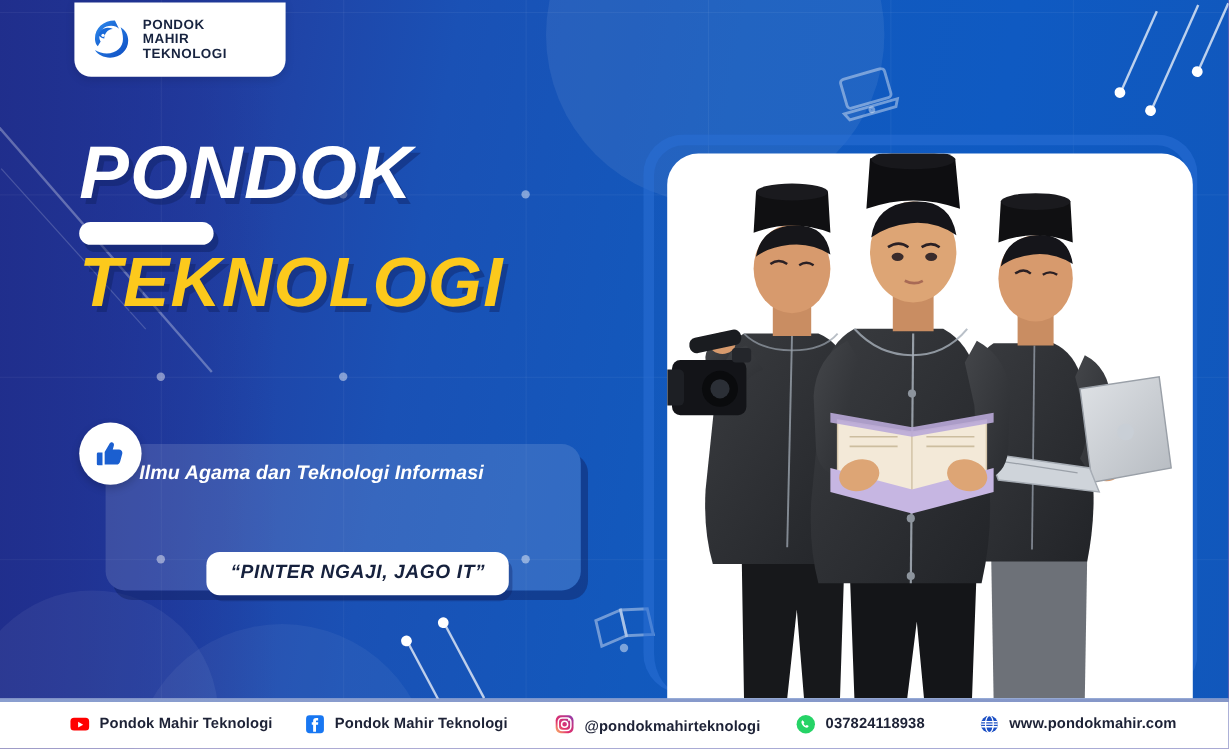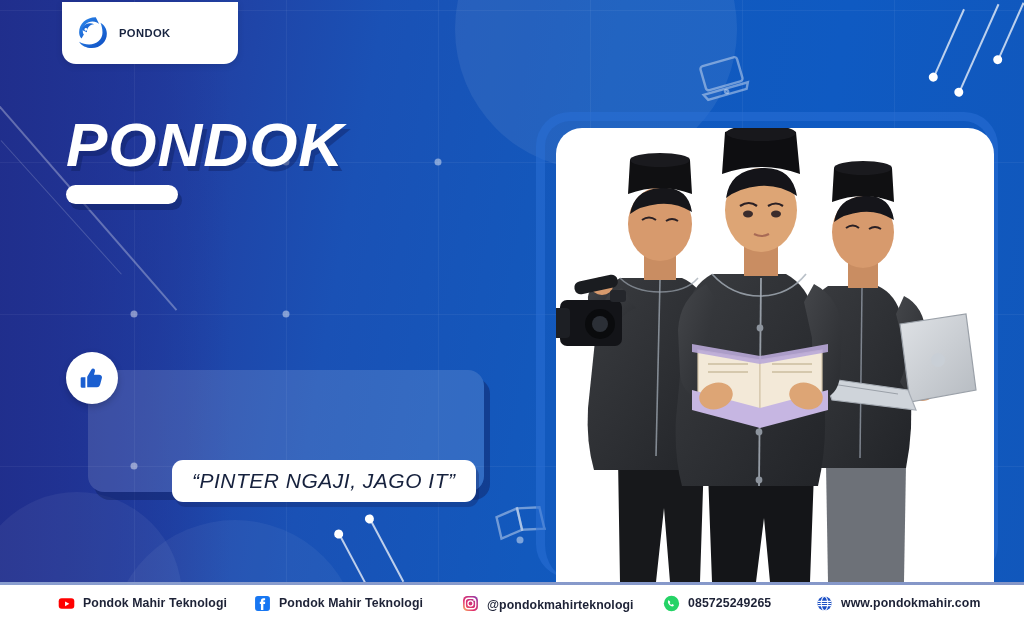--- a/index.html
+++ b/index.html
@@ -107,22 +107,22 @@
   .tag-lines{ position:absolute; left:50px; top:34px; width:380px; z-index:2; }
   .tag-lines p{
     color:#ffffff; font-weight:bold; font-style:italic; font-size:16.3px;
     letter-spacing:.1px; line-height:1.0; margin-bottom:17px;
   }
   .slogan{
     position:absolute; left:106px; top:108px; z-index:4;
     background:#fff; border-radius:11px; padding:9px 20px;
     box-shadow:3px 5px 0 rgba(16,34,96,.35);
   }
-  .slogan span{ color:#16213d; font-weight:normal; font-style:italic;
-    font-size:21px; letter-spacing:.5px; white-space:nowrap;margin-top:20px; }
+  .slogan span{ color:#16213d; font-weight:bold; font-style:italic;
+    font-size:16px; letter-spacing:.5px; white-space:nowrap;margin-top:20px; }
 
   
   .photo-frame{
     position:absolute; left:536px; top:112px; width:462px; height:466px;
     border-radius:34px; border:9px solid #2a6fd6; border-bottom:none;
     opacity:.55;
   }
   .photo-card{
     position:absolute; left:556px; top:128px; width:438px; height:454px;
     background:#ffffff; border-radius:26px 26px 0 0; overflow:hidden;
@@ -212,41 +212,44 @@
             <stop offset="1" stop-color="#0d4bc0"></stop>
         </linearGradient>
       </defs>
       <path d="M30 4 C18 4 9 12 9 23 c0 3 1 6 3 8 l3-5 c-1-1.5-1.4-3-1.4-5 0-6.5 5.4-11.6 12.4-11.6 3.6 0 6.3 1.3 8.3 3.3L30 4z" fill="url(#lg)"></path>
       <path d="M36 11 c5 3 8 8 8 14 0 10-8 18-19 18-7 0-13-3-16-8 4 2.4 8 3.5 12.5 3.5 10 0 17-6.6 17-15.2 0-4.6-1-8.3-2.5-12.3z" fill="url(#lg)"></path>
       <path d="M13 20 c0-4.6 4.2-8.4 9.6-8.4 2 0 3.8.4 5.3 1.2 -3 .2-5.4 1.5-7 3.6 -1.6 2.1-2.1 4.2-2 6.5 -2-.2-3.8-1.2-5.9-2.9z" fill="#1a6ad8"></path>
       <circle cx="17.5" cy="19.5" r="1.7" fill="#ffffff"></circle>
     </svg>
     <div class="logo-txt">
       <span>PONDOK</span>
+      <span>MAHIR TEKNOLOGI</span>
     </div>
   </div>
 
   <div class="headline">
     <div class="h-line h1">PONDOK</div>
     <div class="row2">
       <div class="dash"></div>
     </div>
+    <div class="h-line h3">TEKNOLOGI</div>
   </div>
 
   <div class="tag-wrap">
     <div class="tag-panel"></div>
 
     <div class="thumb-badge">
       <svg width="27" height="27" viewBox="0 0 24 24" fill="#1b5fd0">
         <path d="M2.5 10.8h3.2v9.4H2.5a1 1 0 0 1-1-1v-7.4a1 1 0 0 1 1-1z"></path>
         <path d="M7.3 10.4l3.6-6.1c.4-.7.9-1.1 1.6-1.1 1 0 1.7.8 1.7 1.8 0 .3-.1.8-.2 1.2l-.7 2.4h4.6c1.4 0 2.5 1 2.5 2.3 0 .3 0 .6-.1.9l-1.5 5.6c-.4 1.5-1.3 2.3-2.8 2.3H7.3V10.4z"></path>
       </svg>
     </div>
 
     <div class="tag-lines">
+      <p>Ilmu Agama dan Teknologi Informasi</p>
     </div>
 
     <div class="slogan">
       <span>“PINTER NGAJI, JAGO IT”</span>
     </div>
   </div>
 
   <div class="photo-frame"></div>
   <div class="photo-card">
     <svg width="438" height="454" viewBox="0 0 438 454">
@@ -408,21 +411,21 @@
         <circle cx="17.2" cy="6.9" r="1.25" fill="#fff"></circle>
       </svg>
       <span>@pondokmahirteknologi</span>
     </div>
 
     <div class="f-item" style="left:663px;">
       <svg class="f-ico" viewBox="0 0 24 24">
         <circle cx="12" cy="12" r="10.8" fill="#25d366"></circle>
         <path d="M8.4 7.4c-.4 0-.8.2-1 .6-.4.6-.7 1.4-.4 2.5.5 1.8 1.9 3.6 3.6 4.7 1.6 1 2.8 1 3.6.7.5-.2.9-.7 1-1.2.1-.4 0-.7-.2-.9l-1.6-.9c-.3-.1-.5 0-.7.2l-.5.6c-.2.2-.4.2-.6.1-.8-.4-1.6-1.2-2.1-2.1-.1-.2-.1-.4.1-.6l.5-.5c.2-.2.2-.4.1-.6l-.8-1.4c-.1-.2-.3-.3-.5-.3z" fill="#ffffff"></path>
       </svg>
-      <span>085725249265</span>
+      <span>037824118938</span>
     </div>
 
     <div class="f-item" style="left:816px;">
       <svg class="f-ico" viewBox="0 0 24 24">
         <circle cx="12" cy="12" r="10" fill="#1b4fc4"></circle>
         <ellipse cx="12" cy="12" rx="4.6" ry="10" fill="none" stroke="#fff" stroke-width="1.5"></ellipse>
         <path d="M2.4 9h19.2M2.4 15h19.2M2 12h20" stroke="#fff" stroke-width="1.5" fill="none"></path>
       </svg>
       <span>www.pondokmahir.com</span>
     </div>

